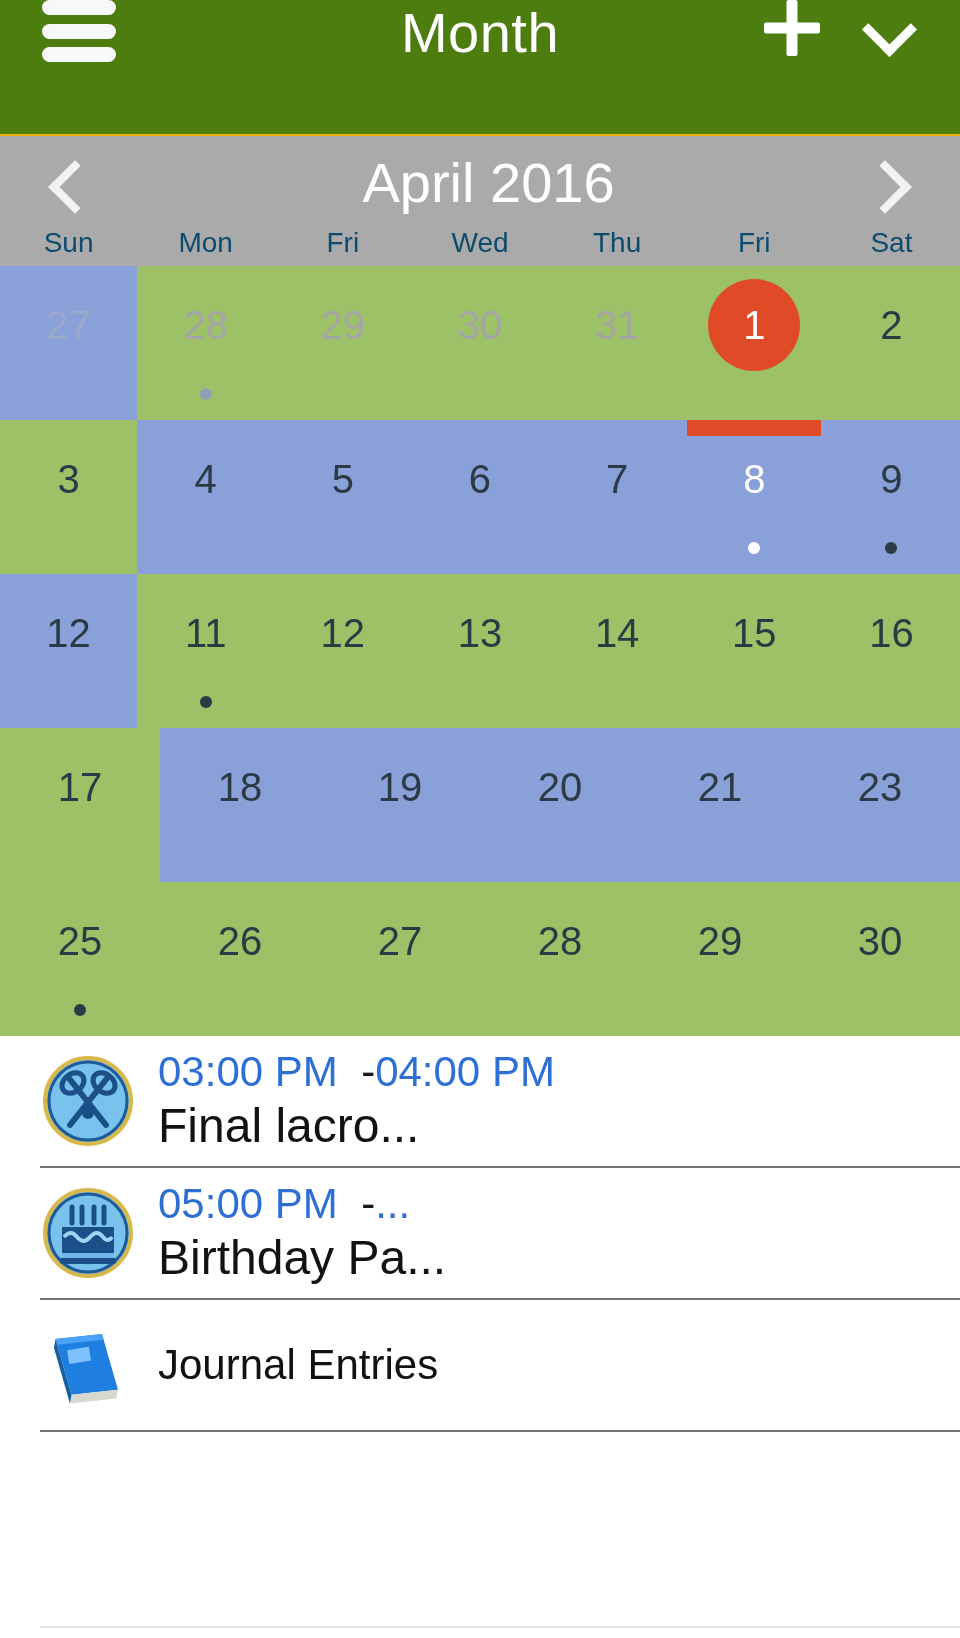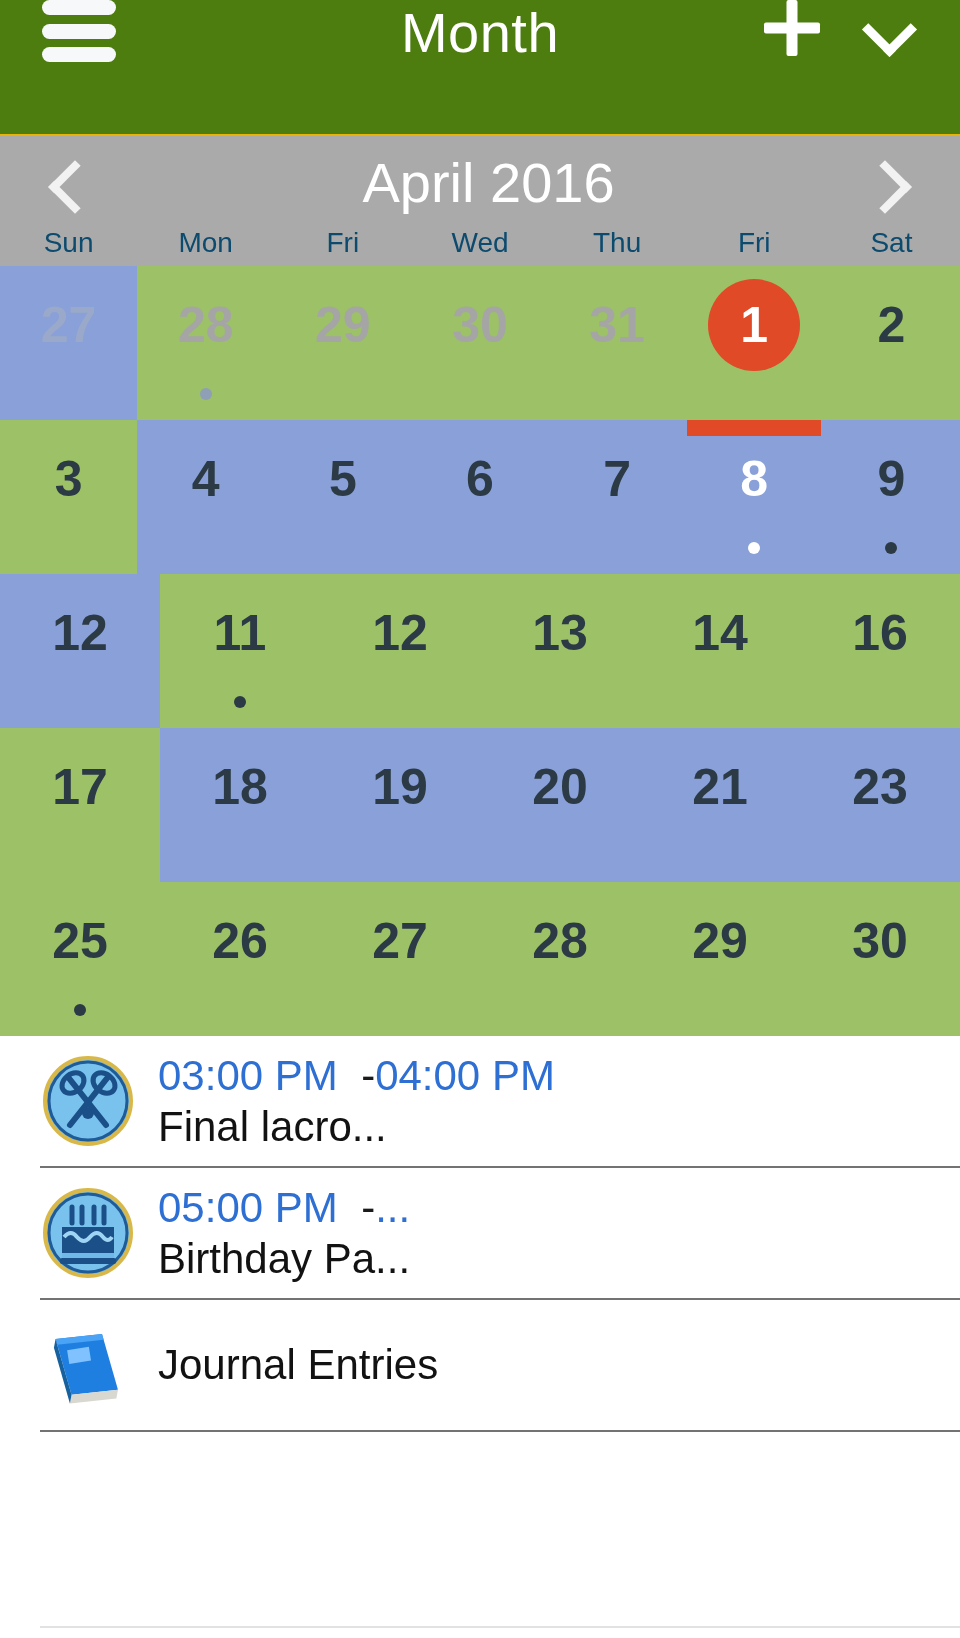--- a/index.html
+++ b/index.html
@@ -80,21 +80,21 @@
 
   
   .calgrid { flex:0 0 770px; display:flex; flex-direction:column; }
   .calrow { flex:1; display:flex; position:relative; }
   .cell {
     flex:1; position:relative;
     display:flex; align-items:center; justify-content:center;
     cursor:pointer;
   }
   .cell .num {
-    font-size:50px; font-weight:700; color:#2b3a44; line-height:1;
+    font-size:40px; font-weight:400; color:#2b3a44; line-height:1;
     position:relative; top:-18px;
   }
   .cell.green { background:#9cc167; }
   .cell.blue  { background:#89a0d8; }
   .cell.muted .num { color:#a5a5a5; }
   .cell.muted.blue .num { color:#9aa9c9; }
   .cell .dot {
     position:absolute; bottom:20px; left:50%; transform:translateX(-50%);
     width:12px; height:12px; border-radius:50%; background:#2b3a44;
   }
@@ -118,21 +118,21 @@
   .evrow {
     display:flex; align-items:center; min-height:132px;
     border-bottom:2px solid #737373; margin-left:40px; padding-right:20px;
     position:relative; cursor:pointer;
   }
   .evrow.empty { border-bottom:2px solid #e2e2e2; min-height:196px; cursor:default; }
   .ev-icon { flex:0 0 96px; height:96px; margin-right:22px; display:flex; align-items:center; justify-content:center; }
   .ev-body { flex:1; display:flex; flex-direction:column; justify-content:center; }
   .ev-time { font-size:42px; color:#2e6fd4; font-weight:400; line-height:1.22; white-space:nowrap; }
   .ev-time .dash { color:#1a1a1a; }
-  .ev-title { font-size:42px; color:#121212; font-weight:400; line-height:1.22; }
+  .ev-title { font-size:48px; color:#121212; font-weight:400; line-height:1.22; }
   .ev-title.solo { font-size:42px; }
   .journal-icon { flex:0 0 96px; height:96px; margin-right:22px; display:flex; align-items:center; justify-content:center; }
 </style>
 </head>
 <body>
 
 <div id="app">
 
   <div class="appbar">
     <div class="hamburger">
@@ -226,20 +226,23 @@
           <div class="dot"></div>
         </div>
         <div class="cell green">
           <span class="num">12</span>
         </div>
         <div class="cell green">
           <span class="num">13</span>
         </div>
         <div class="cell green">
           <span class="num">14</span>
+        </div>
+        <div class="cell green">
+          <span class="num">15</span>
         </div>
         <div class="cell green">
           <span class="num">16</span>
         </div>
       </div>
       <div class="calrow">
         <div class="cell green">
           <span class="num">17</span>
         </div>
         <div class="cell blue">

